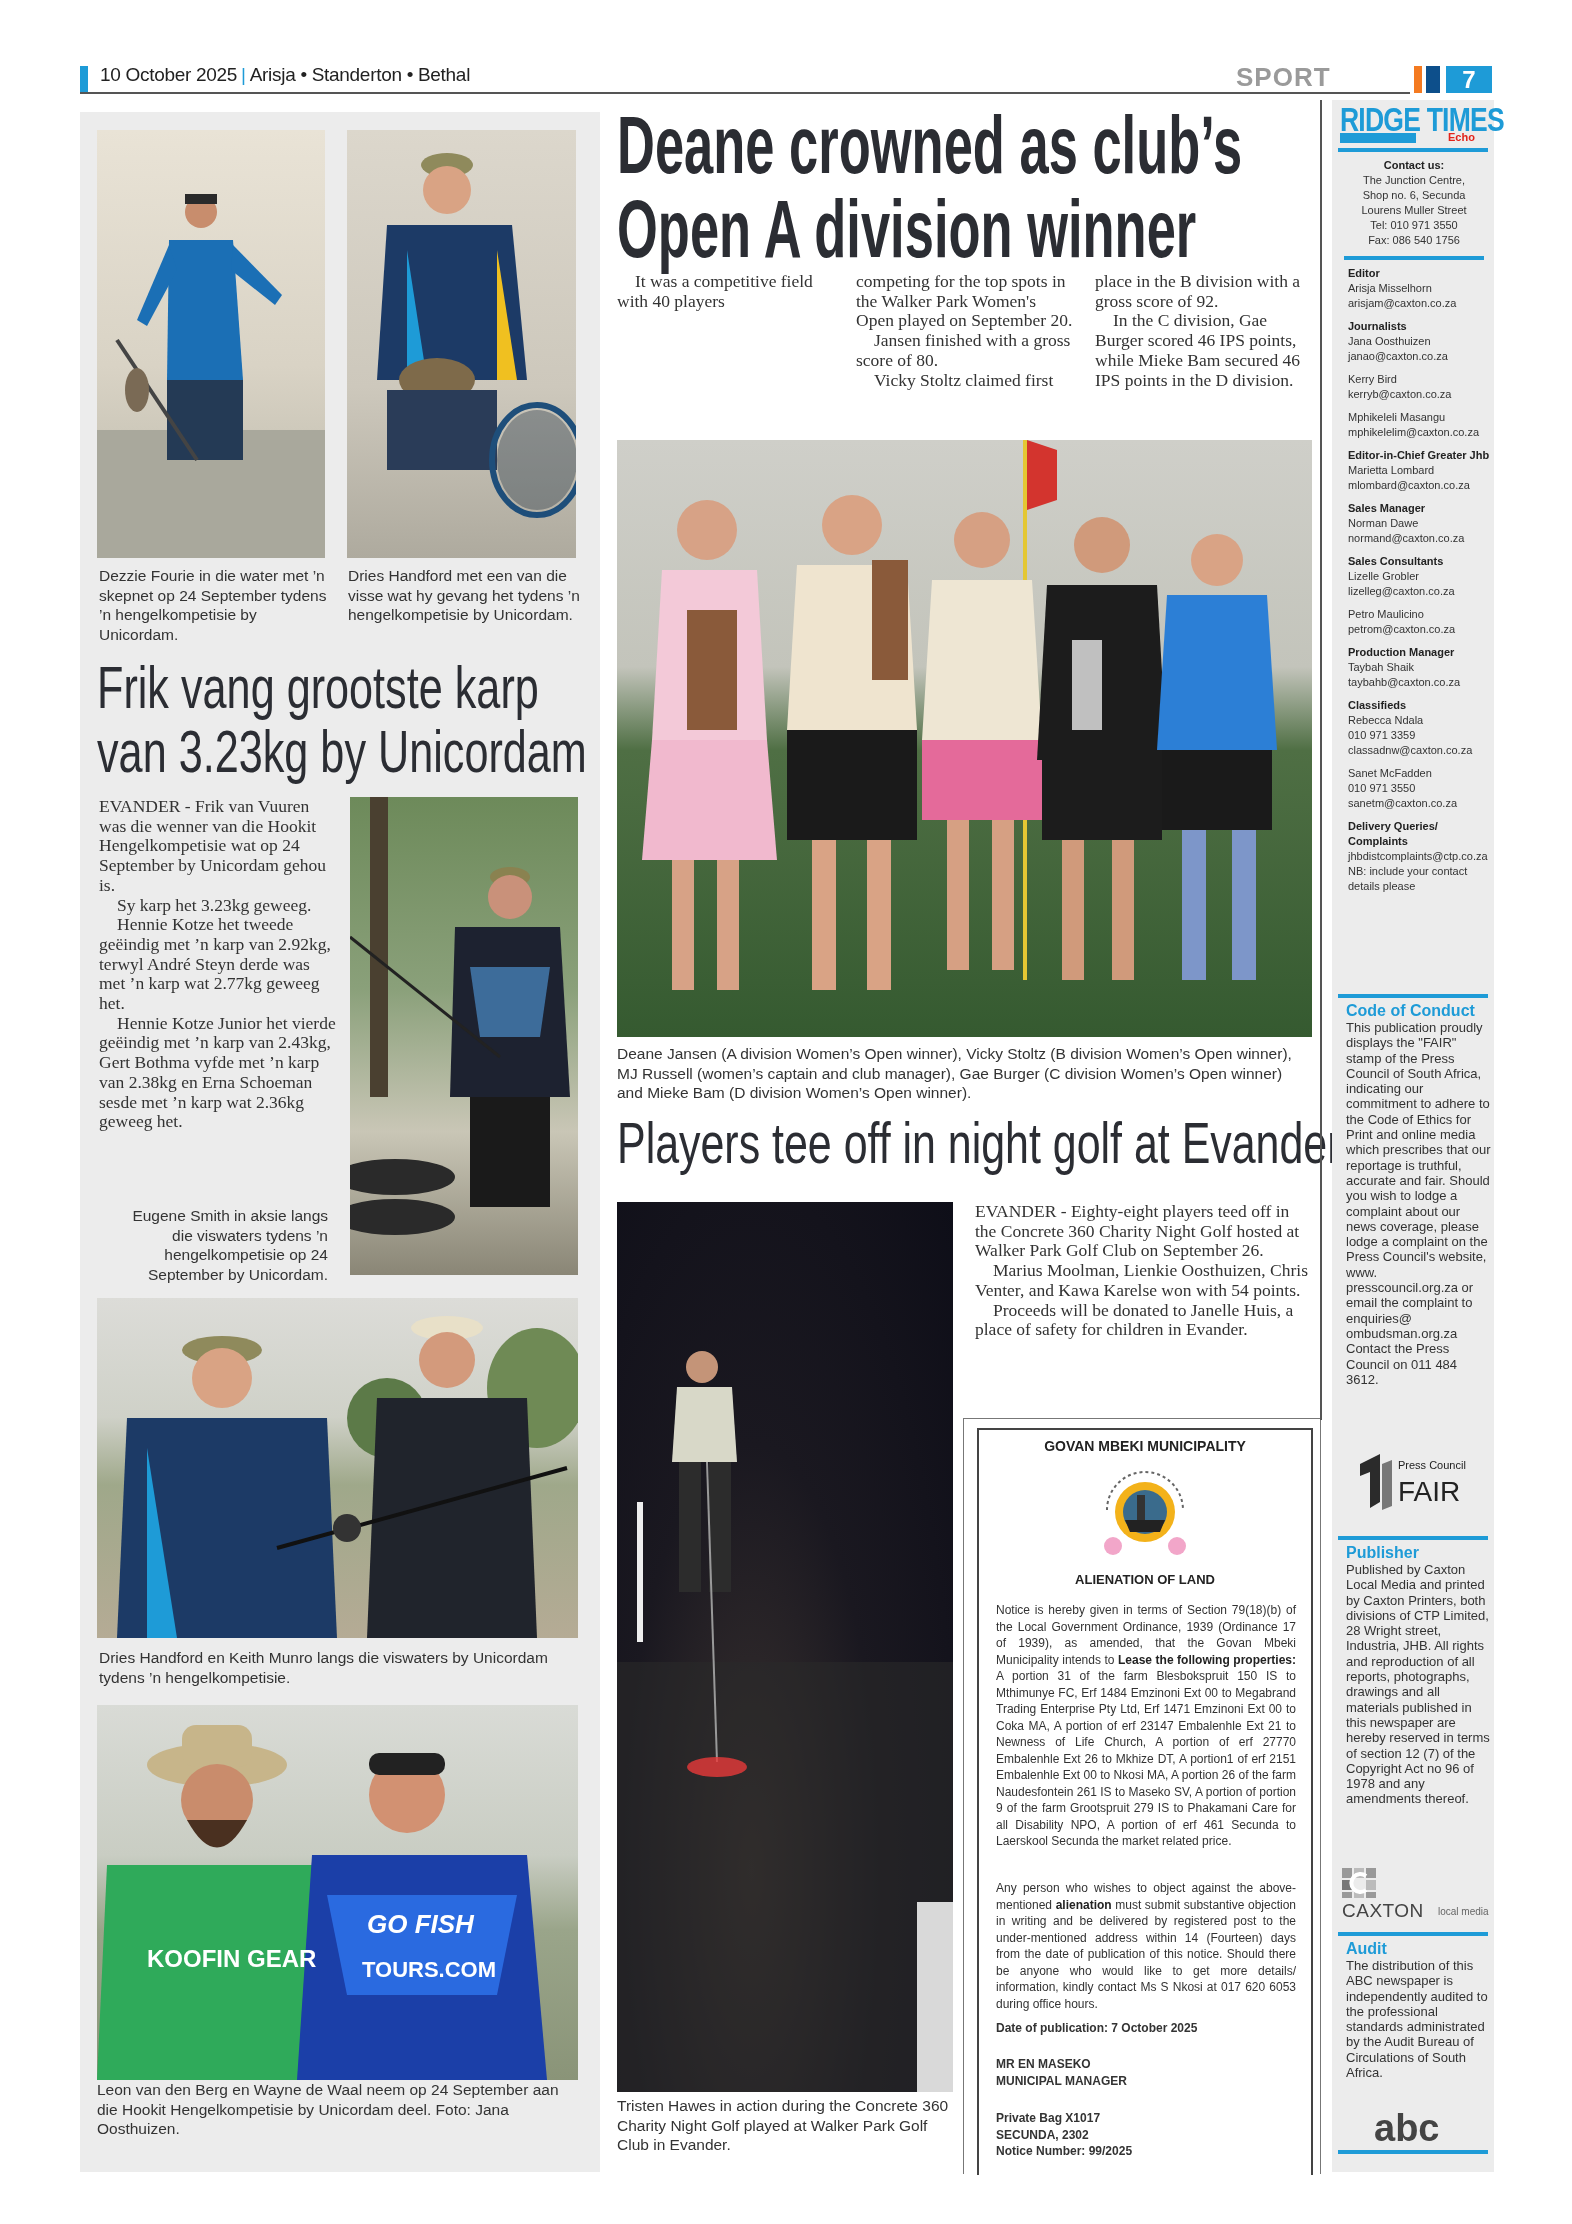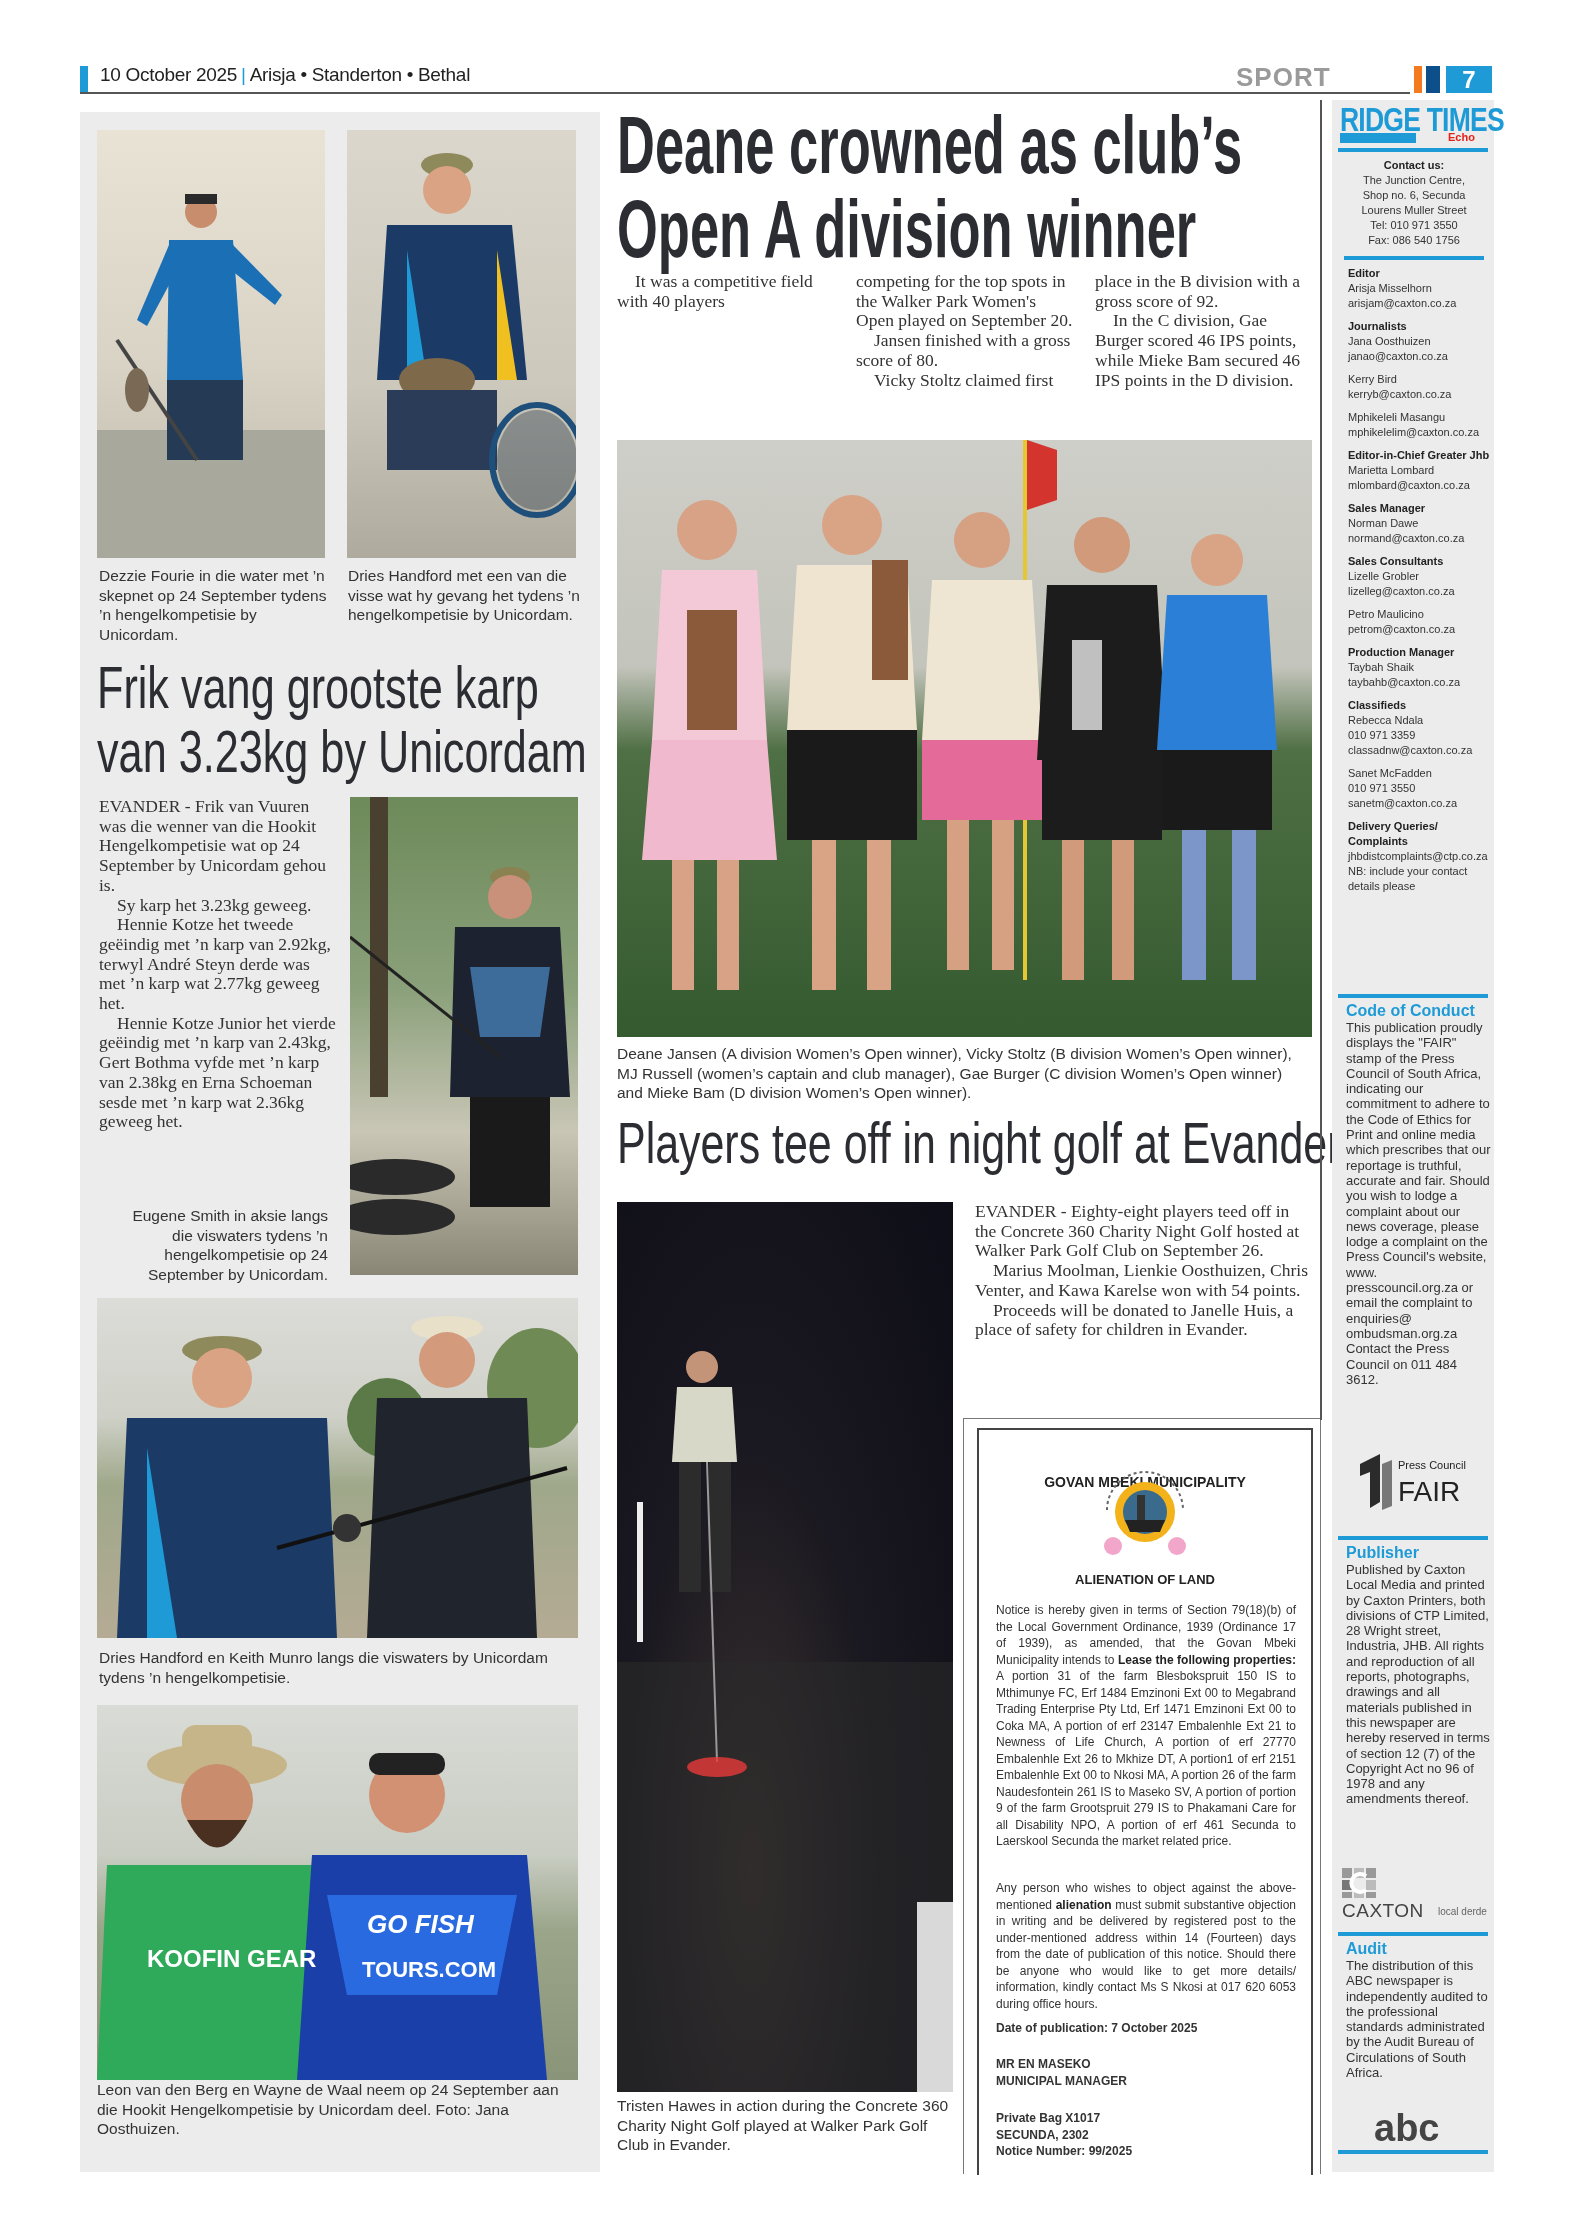--- a/index.html
+++ b/index.html
@@ -30,21 +30,21 @@
   .sb-rule{position:absolute;left:1338px;width:150px;height:4px;background:#1e9bd7;}
   .sb-small{position:absolute;left:1348px;width:146px;font-size:11px;line-height:15px;color:#333;}
   .sb-small .t{font-weight:bold;color:#222;}
   .sb-small p{margin:0 0 8px 0;}
   .sb-sec-title{font-weight:bold;color:#1e9bd7;font-size:16px;line-height:18px;}
   .sb-sec{position:absolute;left:1346px;width:146px;font-size:13px;line-height:15.3px;color:#333;}
   #col-rule{left:1320px;top:100px;width:2px;height:1320px;background:#555;}
   
   #notice-outer{left:963px;top:1418px;width:356px;height:755px;border:1px solid #777;border-bottom:none;}
   #notice{left:977px;top:1428px;width:332px;height:745px;border:2px solid #444;border-bottom:none;font-family:"Liberation Sans",sans-serif;}
-  #notice .title{position:absolute;top:8px;left:0;width:100%;text-align:center;font-weight:bold;font-size:14px;color:#222;margin-top:36px;}
+  #notice .title{position:absolute;top:8px;left:0;width:100%;text-align:center;font-weight:bold;font-size:14px;color:#222;}
   #notice .sub{position:absolute;top:142px;left:0;width:100%;text-align:center;font-weight:bold;font-size:13px;}
   #notice .txt{position:absolute;left:17px;width:300px;font-size:12px;line-height:16.5px;text-align:justify;color:#333;}
   #notice .txt b{color:#222;}
 </style>
 </head>
 <body>
 
 <div class="abs" id="hdr-bar"></div>
 <div class="abs" id="hdr-text">
   <span>10 October 2025</span><span class="sep">|</span><span>Arisja • Standerton • Bethal</span>
@@ -317,21 +317,21 @@
       <rect x="12" y="0" width="10" height="10" fill="#bbb"></rect>
       <rect x="24" y="0" width="10" height="10" fill="#999"></rect>
     <rect x="0" y="12" width="10" height="10" fill="#777"></rect>
       <rect x="24" y="12" width="10" height="10" fill="#bbb"></rect>
     <rect x="0" y="24" width="10" height="6" fill="#999"></rect>
       <rect x="12" y="24" width="10" height="6" fill="#bbb"></rect>
       <rect x="24" y="24" width="10" height="6" fill="#999"></rect>
     <path d="M24 8 A9 9 0 1 0 24 22" fill="none" stroke="#fff" stroke-width="4"></path>
   </svg>
   <span style="position:absolute;left:0;top:32px;font-size:19px;color:#444;letter-spacing:0.5px;">CAXTON</span>
-  <span style="position:absolute;left:96px;top:38px;font-size:10px;color:#666;">local derde</span>
+  <span style="position:absolute;left:96px;top:38px;font-size:10px;color:#666;">local media</span>
 </div>
 
 <div class="sb-rule" style="top:1932px;"></div>
 <div class="sb-sec" style="top:1940px;">
   <div class="sb-sec-title">Audit</div>
   <div>The distribution of this ABC newspaper is independently audited to the professional standards administrated by the Audit Bureau of Circulations of South Africa.</div>
 </div>
 <div class="abs" style="left:1374px;top:2108px;font-size:38px;font-weight:bold;color:#444;line-height:40px;">abc</div>
 <div class="sb-rule" style="top:2150px;"></div>
 

